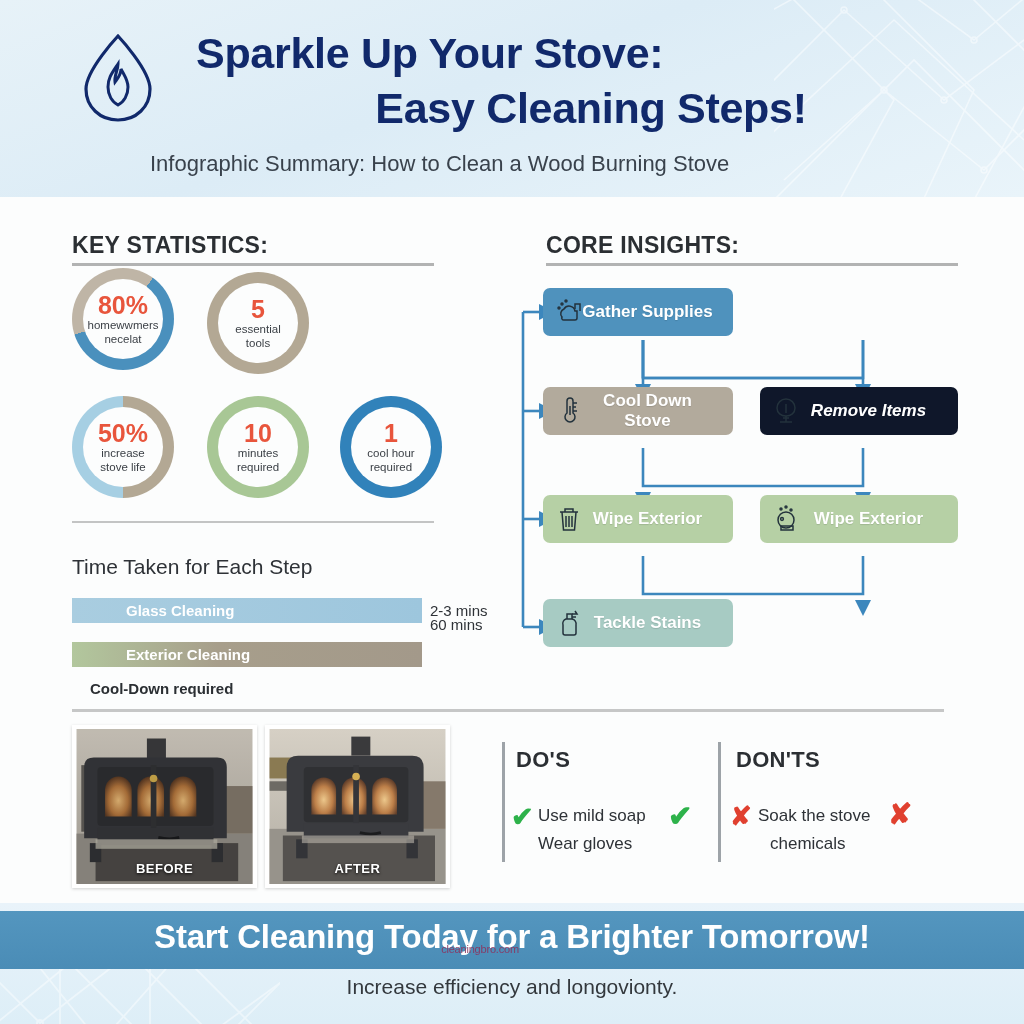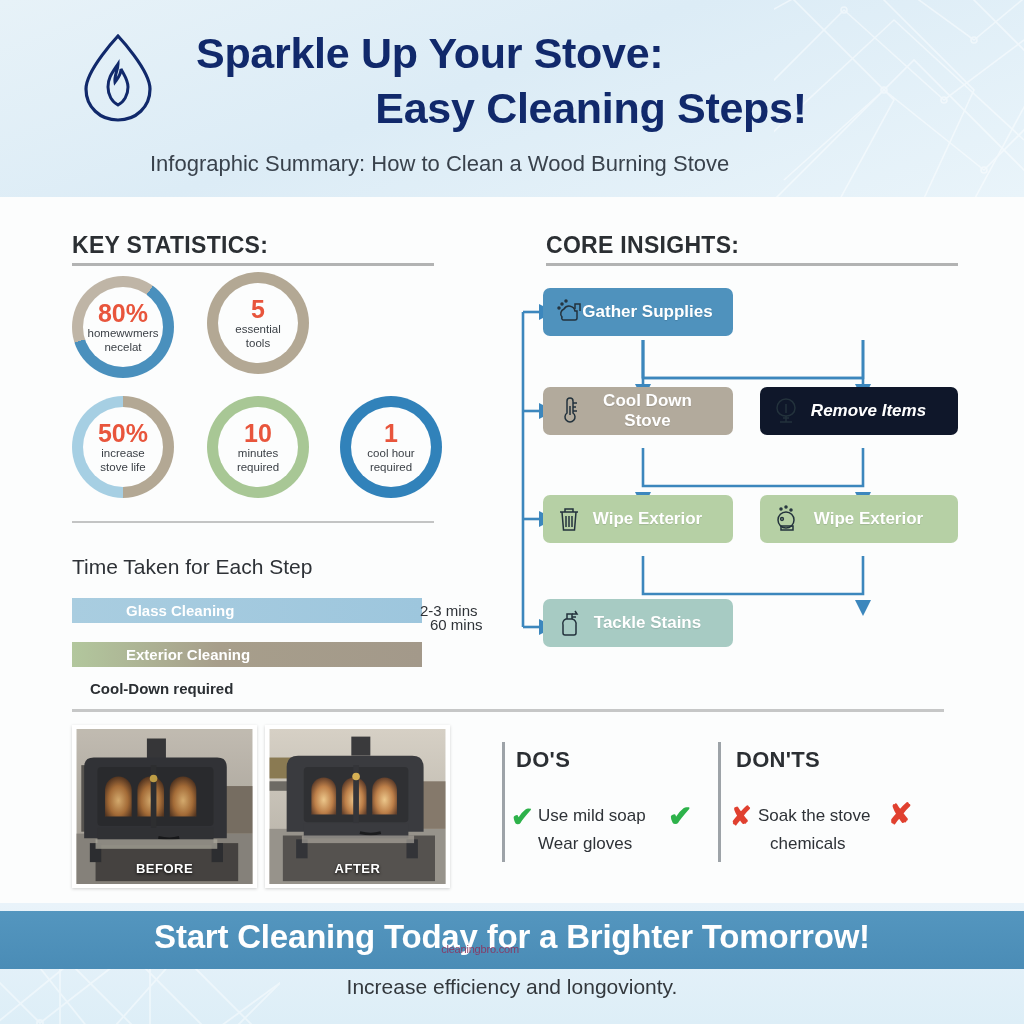--- a/index.html
+++ b/index.html
@@ -144,21 +144,21 @@
       <span class="l2">Easy Cleaning Steps!</span>
     </div>
     <div class="subtitle">Infographic Summary: How to Clean a Wood Burning Stove</div>
   </div>
 
   <div class="body-bg"></div>
 
   <div class="sec-head" style="left:72px;top:232px;">KEY STATISTICS:</div>
   <div class="sec-rule" style="left:72px;top:263px;width:362px;"></div>
 
-  <div class="donut" style="left:72px;top:276px;background:conic-gradient(#bfb5a6 0deg 36deg,#4a90bd 36deg 252deg,#bfb5a6 252deg 360deg);">
+  <div class="donut" style="left:72px;top:268px;background:conic-gradient(#bfb5a6 0deg 36deg,#4a90bd 36deg 252deg,#bfb5a6 252deg 360deg);">
     <div class="hole">
       <div class="big">80%</div>
       <div class="lbl">homewwmers</div>
       <div class="lbl">necelat</div>
     </div>
   </div>
 
   <div class="donut" style="left:207px;top:272px;background:#b3a894;">
     <div class="hole">
       <div class="big">5</div>
@@ -191,21 +191,21 @@
       <div class="lbl">required</div>
     </div>
   </div>
 
   <div class="sec-rule" style="left:72px;top:521px;width:362px;height:2px;background:#b0b0b0;"></div>
 
   <div class="chart-title" style="left:72px;top:555px;">Time Taken for Each Step</div>
 
   <div class="bar-track" style="left:72px;top:598px;width:350px;background:linear-gradient(90deg,#a9cde0 0%,#9dc6dd 100%);"></div>
   <div class="bar-lab" style="left:126px;top:598px;">Glass Cleaning</div>
-  <div class="bar-val" style="left:420px;top:598px;text-align:right;">2-3 mins</div>
+  <div class="bar-val" style="left:430px;top:598px;text-align:right;">2-3 mins</div>
 
   <div class="bar-track" style="left:72px;top:642px;width:350px;background:linear-gradient(90deg,#b2c79d 0%,#a79e8b 42%,#a3998a 100%);"></div>
   <div class="bar-lab" style="left:126px;top:642px;">Exterior Cleaning</div>
   <div class="bar-val" style="left:430px;top:612px;">60 mins</div>
 
   <div class="bar-note" style="left:90px;top:680px;">Cool-Down required</div>
 
   <div class="sec-rule" style="left:72px;top:709px;width:872px;height:3px;background:#b4b4b4;"></div>
 
   <div class="sec-head" style="left:546px;top:232px;">CORE INSIGHTS:</div>

